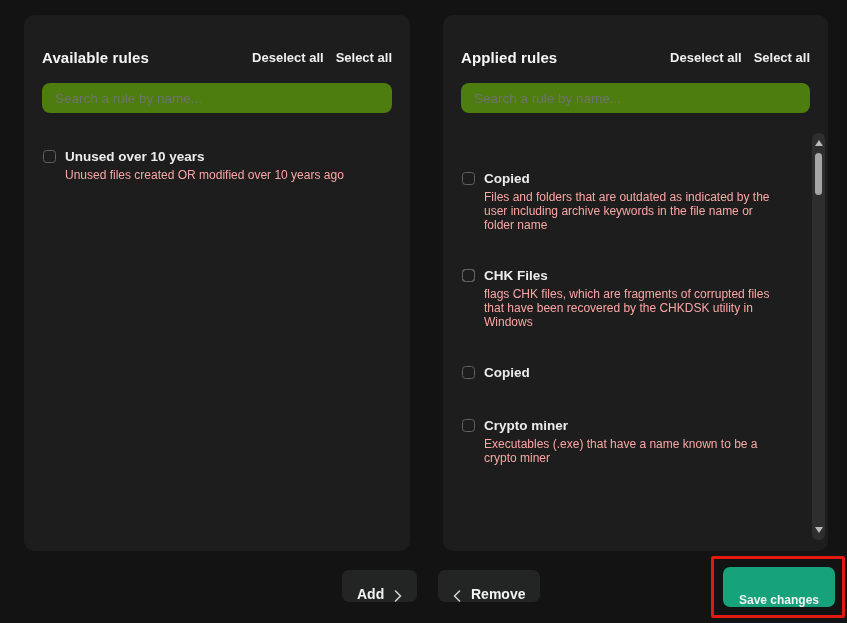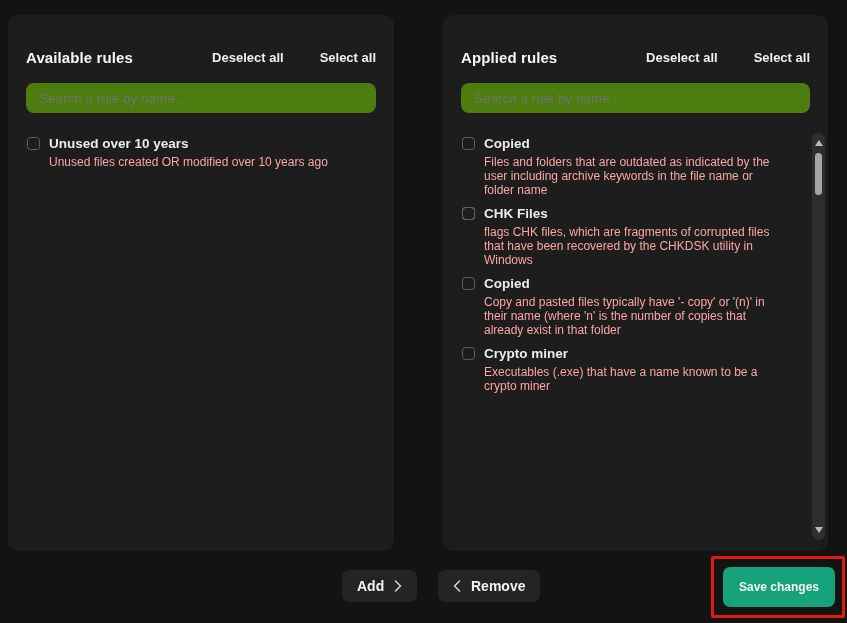--- a/index.html
+++ b/index.html
@@ -11,36 +11,36 @@
     position: relative;
   }
   .panel {
     position: absolute;
     top: 15px;
     height: 536px;
     background: #1c1d1c;
     border-radius: 10px;
     padding: 32px 18px 0 18px;
   }
-  .panel.left  { left: 8px;  width: 386px; }
+  .panel.left  { left: 24px;  width: 386px; }
   .panel.right { left: 443px; width: 385px; }
 
   .panel-header {
     display: flex;
     justify-content: space-between;
     align-items: center;
     height: 20px;
   }
   .panel-title {
     font-size: 15px;
     font-weight: bold;
     color: #f5f6f5;
     letter-spacing: .1px;
   }
-  .header-actions { display: flex; gap: 36px; }
+  .header-actions { display: flex; gap: 12px; }
   .text-action {
     font-size: 13px;
     font-weight: bold;
     color: #eeefee;
     cursor: pointer;
     background: none; border: none;
     font-family: "Liberation Sans", sans-serif;
   }
 
   .search-input {
@@ -64,20 +64,21 @@
   }
   .panel.right .rules-list {
     height: 401px;
     overflow: hidden;
     padding-right: 28px;
   }
   .rule-item {
     position: relative;
     padding-left: 23px;
     margin-bottom: 8px;
+    margin-top: 35px;
   }
   .checkbox {
     position: absolute;
     left: 1px; top: 2px;
     width: 13px; height: 13px;
     border: 1.5px solid #5e615f;
     border-radius: 3.5px;
     background: transparent;
     cursor: pointer;
   }
@@ -120,21 +121,21 @@
     width: 7px; height: 42px;
     background: #a5a7a5;
     border-radius: 4px;
     cursor: grab;
   }
 
   
   .btn {
     position: absolute;
     display: inline-flex;
-    align-items: center;
+    align-items: flex-end;
     gap: 10px;
     height: 32px;
     padding: 0 15px;
     background: #232524;
     border: none;
     border-radius: 7px;
     color: #f2f3f2;
     font-size: 14px;
     font-weight: bold;
     font-family: "Liberation Sans", sans-serif;
@@ -208,21 +209,20 @@
 
   <div class="rule-item">
     <span class="checkbox"></span>
     <div class="rule-name">CHK Files</div>
     <div class="rule-desc">flags CHK files, which are fragments of corrupted files that have been recovered by the CHKDSK utility in Windows</div>
   </div>
 
   <div class="rule-item">
     <span class="checkbox"></span>
     <div class="rule-name">Copied</div>
-    <div class="rule-desc">Copy and pasted files typically have '- copy' or '(n)' in their name (where 'n' is the number of copies that already exist in that folder</div>
   </div>
 
   <div class="rule-item">
     <span class="checkbox"></span>
     <div class="rule-name">Crypto miner</div>
     <div class="rule-desc">Executables (.exe) that have a name known to be a crypto miner</div>
   </div>
 
 </div>
 

